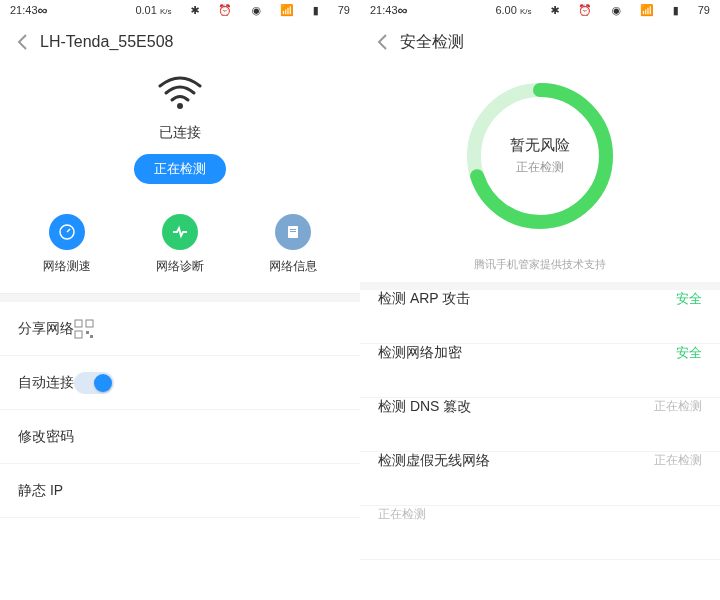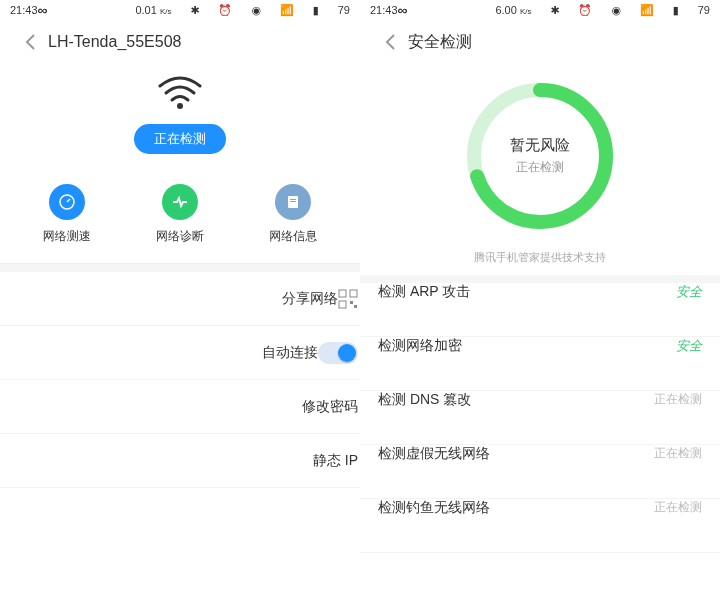--- a/index.html
+++ b/index.html
@@ -3,49 +3,49 @@
 <meta charset="utf-8">
 <style>
   * { margin: 0; padding: 0; box-sizing: border-box; }
   body { font-family: -apple-system, "PingFang SC", "Microsoft YaHei", sans-serif; background: #fff; width: 720px; height: 600px; display: flex; }
   .screen { width: 360px; height: 600px; position: relative; overflow: hidden; background: #fff; }
   .statusbar { height: 20px; display: flex; align-items: center; justify-content: space-between; padding: 0 10px; font-size: 11px; color: #333; }
   .sb-left { display: flex; align-items: center; }
   .sb-right { display: flex; align-items: center; gap: 19px; }
   .infinity { font-size: 14px; font-weight: bold; }
   .sb-icon { font-size: 11px; }
-  .header { height: 44px; display: flex; align-items: center; padding: 0 16px; }
+  .header { height: 44px; display: flex; align-items: center; padding: 0 8px; }
   .back { width: 28px; height: 28px; display: flex; align-items: center; justify-content: center; color: #888; }
   .header-title { font-size: 16px; color: #333; margin-left: 4px; }
   .wifi-section { text-align: center; padding: 10px 0 16px; }
   .wifi-icon { margin: 0 auto 10px; }
   .conn-status { font-size: 14px; color: #333; margin-bottom: 12px; }
   .pill { display: inline-block; background: #1e90ff; color: #fff; font-size: 13px; padding: 6px 20px; border-radius: 20px; }
   .actions { display: flex; justify-content: space-around; padding: 14px 10px 18px; border-bottom: 1px solid #eee; }
   .action { text-align: center; width: 33%; }
   .action-circle { width: 36px; height: 36px; border-radius: 50%; margin: 0 auto 8px; display: flex; align-items: center; justify-content: center; }
   .c-blue { background: #1e90ff; }
   .c-green { background: #2ecc71; }
   .c-grayblue { background: #7ba7d0; }
   .action-label { font-size: 12px; color: #333; }
-  .list-item { height: 54px; display: flex; align-items: center; justify-content: flex-end; padding: 0 2px; font-size: 14px; color: #333; border-bottom: 1px solid #f3f3f3; }
+  .list-item { height: 54px; display: flex; align-items: center; justify-content: flex-start; padding: 0 18px; font-size: 14px; color: #333; border-bottom: 1px solid #f3f3f3; }
   .qr-icon { width: 20px; height: 20px; }
   .toggle { width: 40px; height: 22px; border-radius: 11px; background: #e8e8e8; position: relative; }
   .toggle.on .knob { left: 20px; background: #1e90ff; }
   .knob { position: absolute; width: 18px; height: 18px; border-radius: 50%; background: #fff; top: 2px; left: 20px; transition: .2s; box-shadow: 0 1px 2px rgba(0,0,0,.2); }
   .toggle.on { background: #dce8f5; }
   .ring-wrap { text-align: center; padding: 12px 0 10px; }
   .ring { width: 160px; height: 160px; margin: 0 auto; position: relative; }
   .ring svg { transform: rotate(-90deg); }
   .ring-text { position: absolute; top: 50%; left: 50%; transform: translate(-50%, -50%); }
   .ring-title { font-size: 15px; color: #333; font-weight: 500; margin-bottom: 4px; }
   .ring-sub { font-size: 12px; color: #999; }
-  .support-text { font-size: 11px; color: #aaa; margin-top: 14px; }
+  .support-text { font-size: 11px; color: #aaa; margin-top: 21px; }
   .check-item { height: 54px; display: flex; align-items: flex-start; justify-content: space-between; padding: 0 18px; font-size: 14px; color: #333; border-bottom: 1px solid #f3f3f3; }
-  .status-safe { color: #2ecc71; font-size: 13px; font-style: italic; }
+  .status-safe { color: #2ecc71; font-size: 13px; }
   .status-check { color: #bbb; font-size: 12px; }
   .divider-thick { height: 8px; background: #f5f5f5; }
 </style>
 </head>
 <body>
 
 <div class="screen">
   <div class="statusbar">
     <div class="sb-left">
       <span>21:43</span>
@@ -71,20 +71,21 @@
   </div>
   <div class="wifi-section">
     <div class="wifi-icon">
       <svg width="50" height="36" viewBox="0 0 50 36">
         <path d="M5 12 Q25 -4 45 12" stroke="#333" stroke-width="3" fill="none" stroke-linecap="round"></path>
         <path d="M11 19 Q25 7 39 19" stroke="#333" stroke-width="3" fill="none" stroke-linecap="round"></path>
         <path d="M17 26 Q25 19 33 26" stroke="#333" stroke-width="3" fill="none" stroke-linecap="round"></path>
         <circle cx="25" cy="32" r="3" fill="#333"></circle>
       </svg>
     </div>
+    <div class="conn-status">已连接</div>
     <div class="pill">正在检测</div>
   </div>
   <div class="actions">
     <div class="action">
       <div class="action-circle c-blue">
         <svg width="18" height="18" viewBox="0 0 18 18">
             <circle cx="9" cy="9" r="7" stroke="#fff" stroke-width="1.5" fill="none"></circle>
             <path d="M9 9 L12 6" stroke="#fff" stroke-width="1.5"></path>
           </svg>
       </div>
@@ -184,16 +185,15 @@
   </div>
   <div class="check-item">
     <span>检测 DNS 篡改</span>
     <span class="status-check">正在检测</span>
   </div>
   <div class="check-item">
     <span>检测虚假无线网络</span>
     <span class="status-check">正在检测</span>
   </div>
   <div class="check-item">
-    <span>检测钓鱼无线网络</span>
     <span class="status-check">正在检测</span>
   </div>
 </div>
 
 </body></html>

